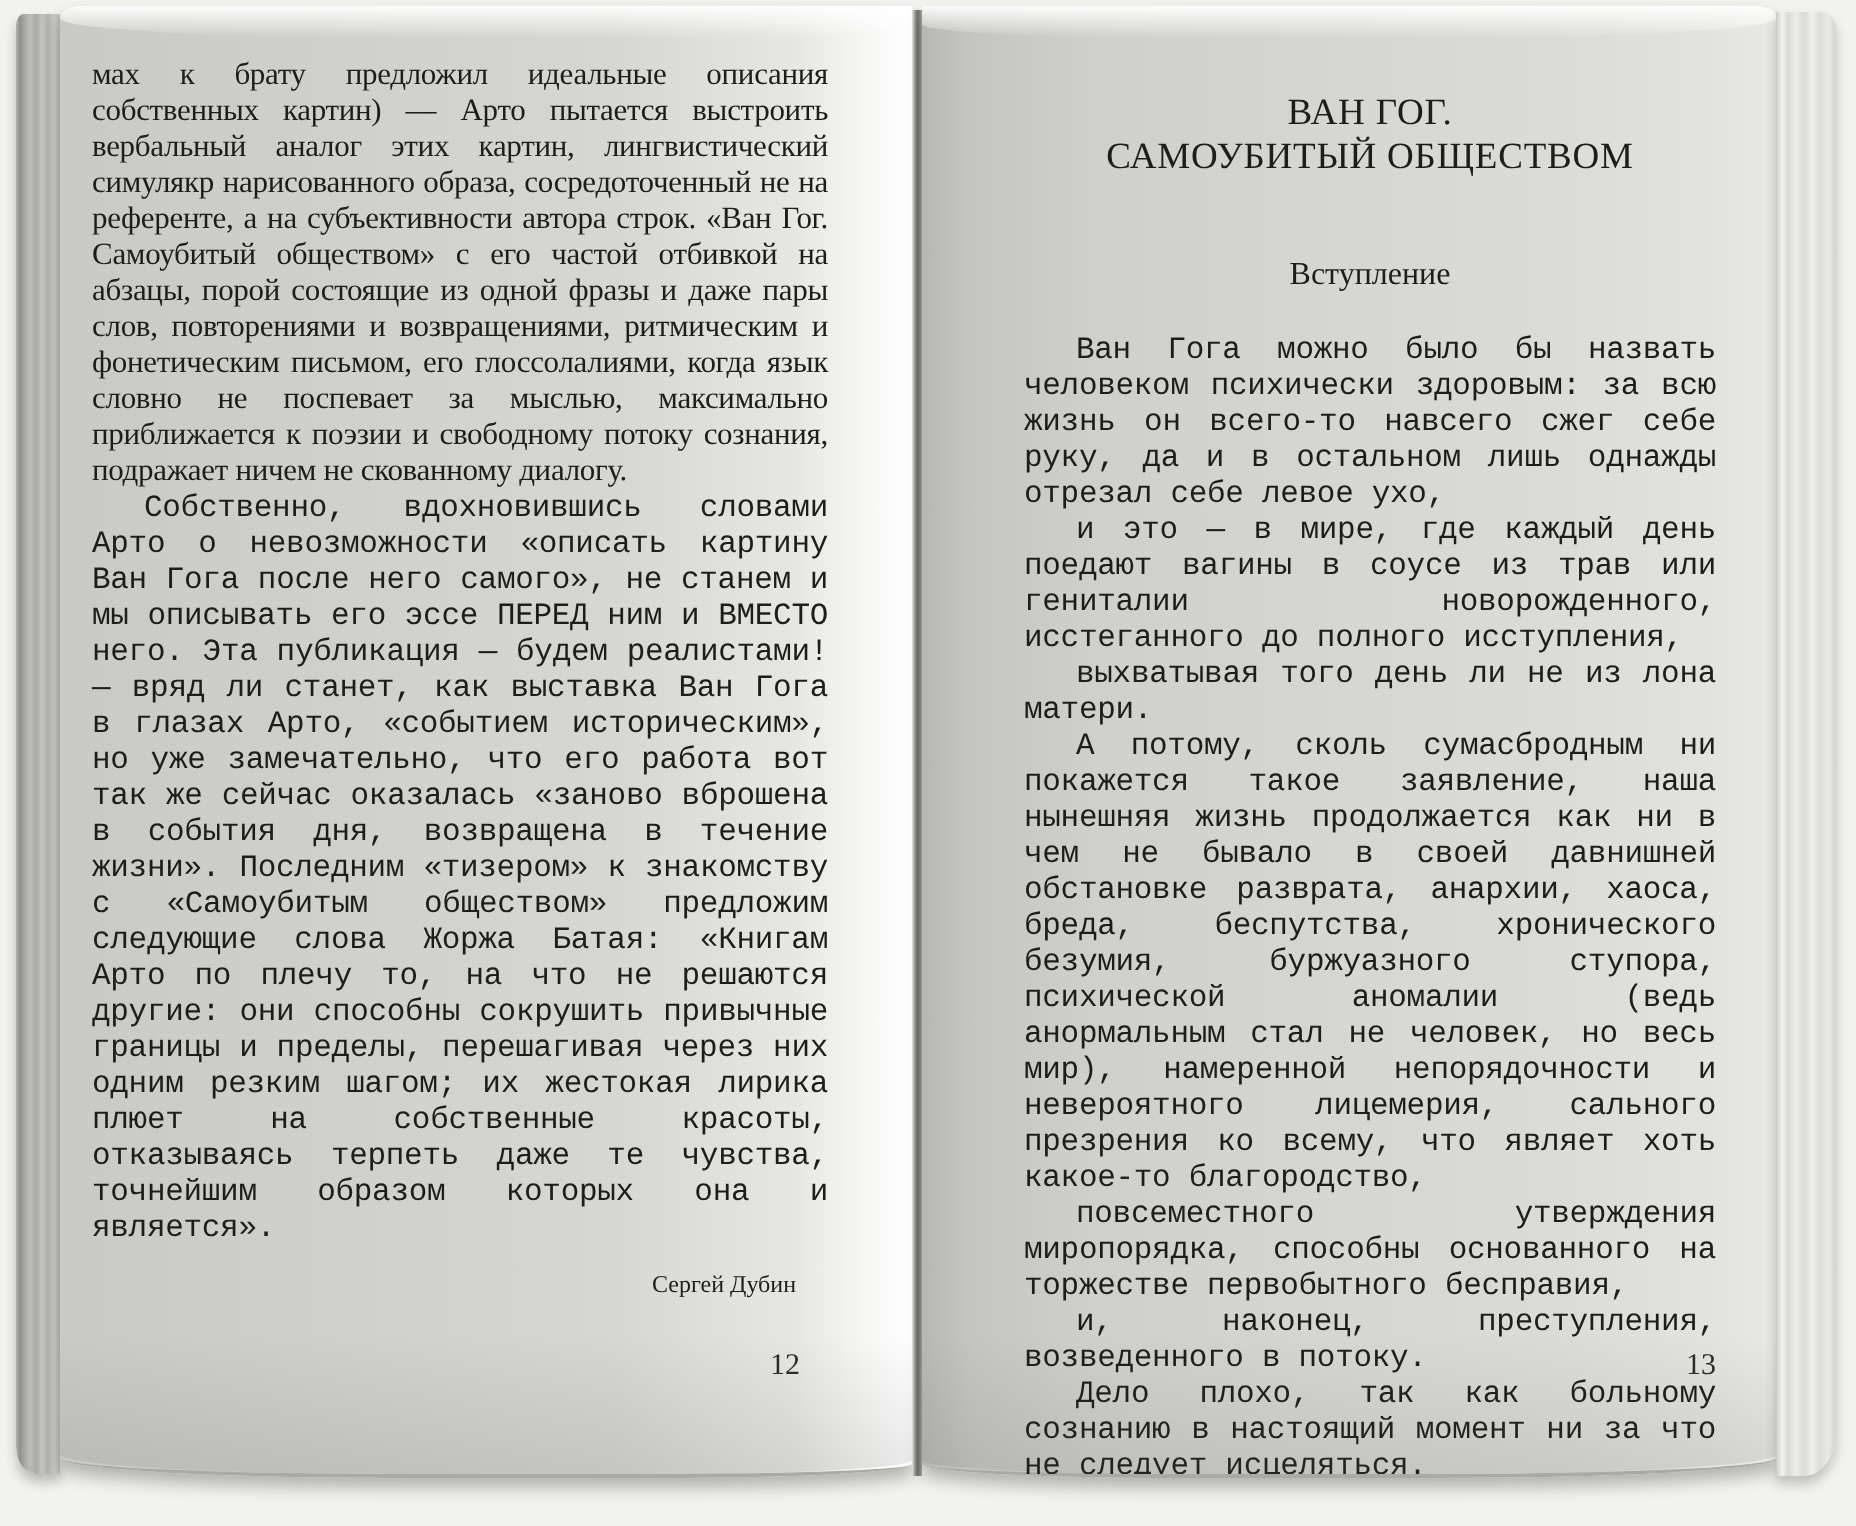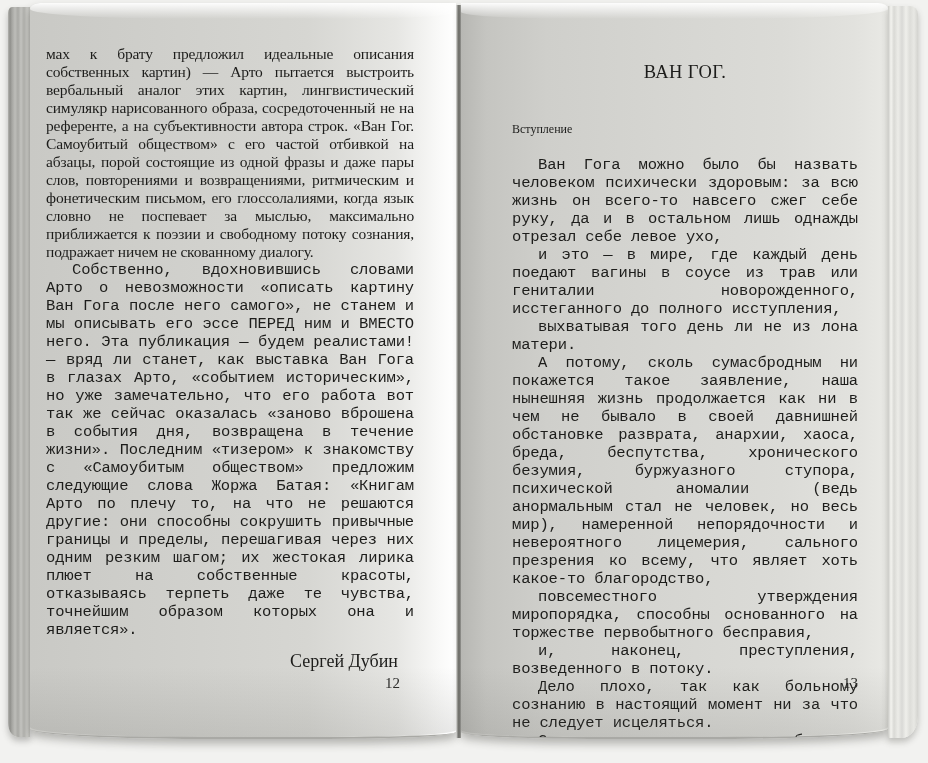--- a/index.html
+++ b/index.html
@@ -75,51 +75,51 @@
     position: absolute; left: 448px; top: 2px;
     width: 5px; height: 733px;
     background: linear-gradient(to right, #e9e9e7 0%, #83837f 40%, #6f6f6b 60%, #a8a8a4 100%);
   }
   .page-inner {
     position: relative; height: 100%;
     box-sizing: border-box;
     overflow: hidden;
     color: #1d1d1b;
   }
-  .page-left .page-inner  { padding: 42px 42px 0 16px; }
+  .page-left .page-inner  { padding: 26px 42px 0 16px; }
   .page-right .page-inner { padding: 42px 30px 0 51px; }
 
   .body-text {
     margin: 0;
     font-size: 15.5px;
     line-height: 18px;
     letter-spacing: -0.15px;
     text-align: justify;
     hyphens: auto; -webkit-hyphens: auto;
   }
   .indent { text-indent: 26px; font-family: Liberation Mono, monospace; }
   .no-indent { text-indent: 0; }
 
   .signature {
     margin: 12px 16px 0 0;
-    font-size: 18px;
+    font-size: 12px;
     text-align: right;
   }
   .chapter-title {
-    margin: 16px;
+    margin: 1px;
     font-size: 18.5px;
     line-height: 22px;
     font-weight: normal;
     text-align: center;
     letter-spacing: 0.4px;
   }
   .section-heading {
     margin: 39px 0 19px 0;
-    font-size: 12px;
-    text-align: left;
+    font-size: 16px;
+    text-align: center;
   }
   .page-number {
     position: absolute;
     top: 672px;
     font-size: 15px;
     color: #2a2a28;
   }
   .page-number.num-left  { right: 56px; }
   .page-number.num-right { right: 30px; }
 </style>
@@ -136,21 +136,21 @@
       <p class="body-text indent">Собственно, вдохновившись словами Арто о невозможности «описать картину Ван Гога после него самого», не станем и мы описывать его эссе ПЕРЕД ним и ВМЕСТО него. Эта публикация — будем реалистами! — вряд ли станет, как выставка Ван Гога в глазах Арто, «событием историческим», но уже замечательно, что его работа вот так же сейчас оказалась «заново вброшена в события дня, возвращена в течение жизни». Последним «тизером» к знакомству с «Самоубитым обществом» предложим следующие слова Жоржа Батая: «Книгам Арто по плечу то, на что не решаются другие: они способны сокрушить привычные границы и пределы, перешагивая через них одним резким шагом; их жестокая лирика плюет на собственные красоты, отказываясь терпеть даже те чувства, точнейшим образом которых она и является».</p>
       <p class="signature">Сергей Дубин</p>
       <div class="page-number num-left">12</div>
     </div>
   </div>
 
   <div class="gutter"></div>
 
   <div class="page page-right">
     <div class="page-inner">
-      <h1 class="chapter-title"><span>ВАН ГОГ.</span><br></h1>
+      <h1 class="chapter-title"><span>ВАН ГОГ.</span><br><span>САМОУБИТЫЙ ОБЩЕСТВОМ</span></h1>
       <div class="section-heading">Вступление</div>
       <p class="body-text indent">Ван Гога можно было бы назвать человеком психически здоровым: за всю жизнь он всего-то навсего сжег себе руку, да и в остальном лишь однажды отрезал себе левое ухо,</p>
       <p class="body-text indent">и это — в мире, где каждый день поедают вагины в соусе из трав или гениталии новорожденного, исстеганного до полного исступления,</p>
       <p class="body-text indent">выхватывая того день ли не из лона матери.</p>
       <p class="body-text indent">А потому, сколь сумасбродным ни покажется такое заявление, наша нынешняя жизнь продолжается как ни в чем не бывало в своей давнишней обстановке разврата, анархии, хаоса, бреда, беспутства, хронического безумия, буржуазного ступора, психической аномалии (ведь анормальным стал не человек, но весь мир), намеренной непорядочности и невероятного лицемерия, сального презрения ко всему, что являет хоть какое-то благородство,</p>
       <p class="body-text indent">повсеместного утверждения миропорядка, способны основанного на торжестве первобытного бесправия,</p>
       <p class="body-text indent">и, наконец, преступления, возведенного в потоку.</p>
       <p class="body-text indent">Дело плохо, так как больному сознанию в настоящий момент ни за что не следует исцеляться.</p>
       <p class="body-text indent">Соответственно, увечное общество изобрело пси-</p>
       <div class="page-number num-right">13</div>

